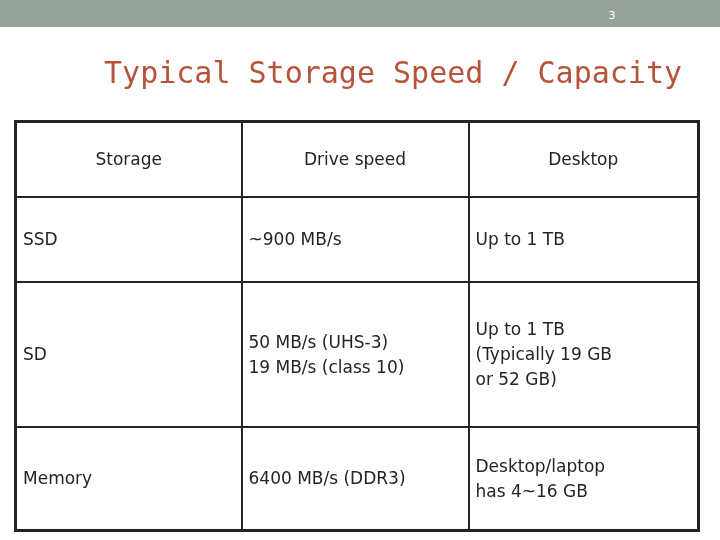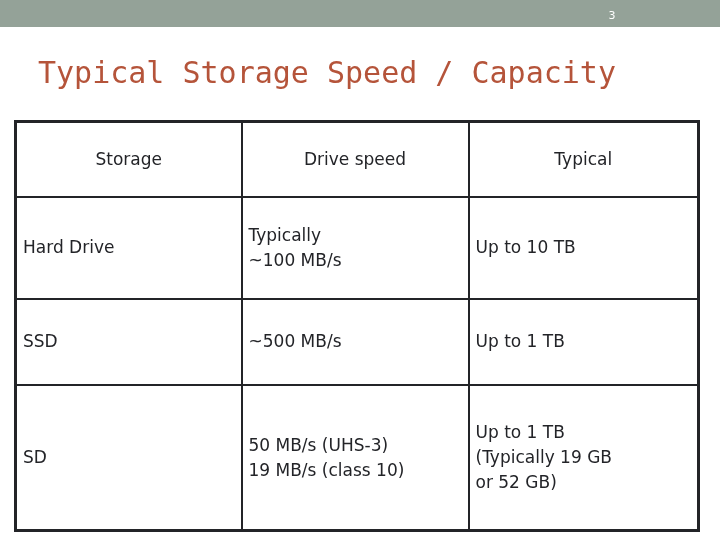--- a/index.html
+++ b/index.html
@@ -35,21 +35,21 @@
     font-family: "DejaVu Sans", sans-serif;
     letter-spacing: 0.5px;
   }
 
   
   .slide-title {
     position: absolute;
     left: 38px;
     top: 54px;
     width: 644px;
-    text-align: left;
+    text-align: right;
     font-family: "DejaVu Sans Mono", monospace;
     font-size: 30px;
     line-height: 38px;
     color: #b5543a;
     white-space: nowrap;
   }
 
   
   .table-wrap {
     position: absolute;
@@ -116,57 +116,57 @@
     </colgroup>
     <thead>
       <tr class="r-head">
         <th>
           <span class="cell-text">Storage</span>
         </th>
         <th>
           <span class="cell-text">Drive speed</span>
         </th>
         <th>
-          <span class="cell-text">Typical</span>
+          <span class="cell-text">Desktop</span>
         </th>
       </tr>
     </thead>
     <tbody>
-      <tr class="r-1">
-        <td>
-          <span class="cell-text">Hard Drive</span>
-        </td>
-        <td>
-          <span class="cell-text cell-line">Typically</span>
-          <span class="cell-text cell-line">~100 MB/s</span>
-        </td>
-        <td>
-          <span class="cell-text cell-line">Up to 10 TB</span>
-        </td>
-      </tr>
       <tr class="r-2">
         <td>
           <span class="cell-text">SSD</span>
         </td>
         <td>
-          <span class="cell-text cell-line">~500 MB/s</span>
+          <span class="cell-text cell-line">~900 MB/s</span>
         </td>
         <td>
           <span class="cell-text cell-line">Up to 1 TB</span>
         </td>
       </tr>
       <tr class="r-3">
         <td>
           <span class="cell-text">SD</span>
         </td>
         <td>
           <span class="cell-text cell-line">50 MB/s (UHS-3)</span>
           <span class="cell-text cell-line">19 MB/s (class 10)</span>
         </td>
         <td>
           <span class="cell-text cell-line">Up to 1 TB</span>
           <span class="cell-text cell-line">(Typically 19 GB</span>
           <span class="cell-text cell-line">or 52 GB)</span>
         </td>
       </tr>
+      <tr class="r-4">
+        <td>
+          <span class="cell-text">Memory</span>
+        </td>
+        <td>
+          <span class="cell-text cell-line">6400 MB/s (DDR3)</span>
+        </td>
+        <td>
+          <span class="cell-text cell-line">Desktop/laptop</span>
+          <span class="cell-text cell-line">has 4~16 GB</span>
+        </td>
+      </tr>
     </tbody>
   </table>
 </div>
 
 </body></html>

